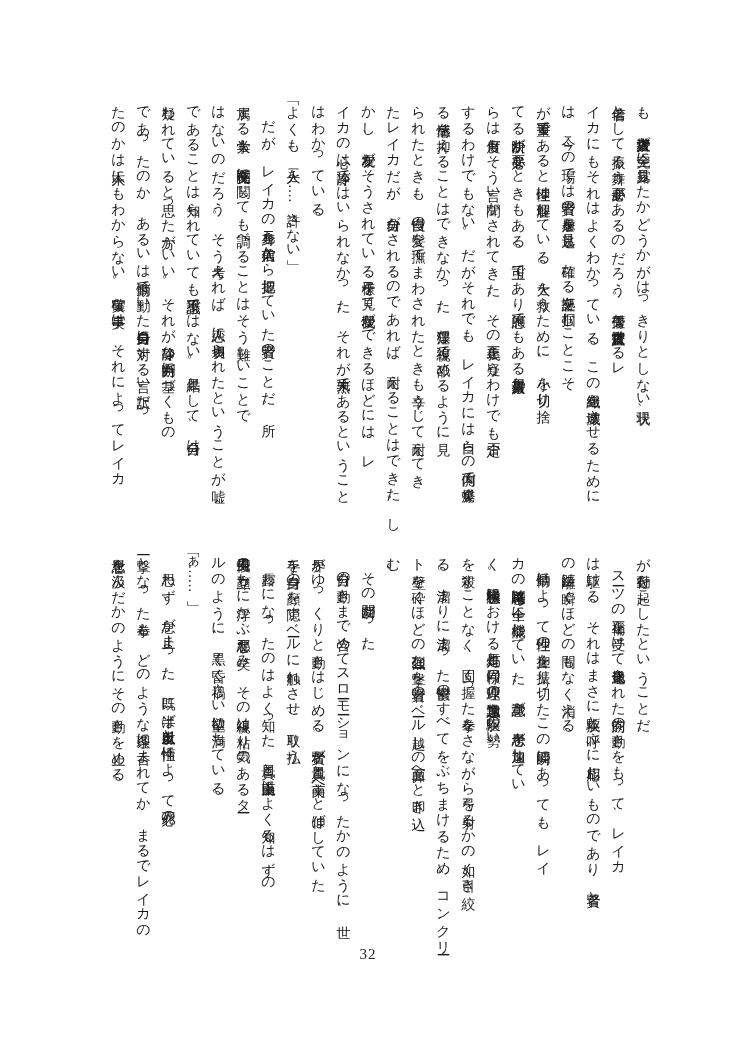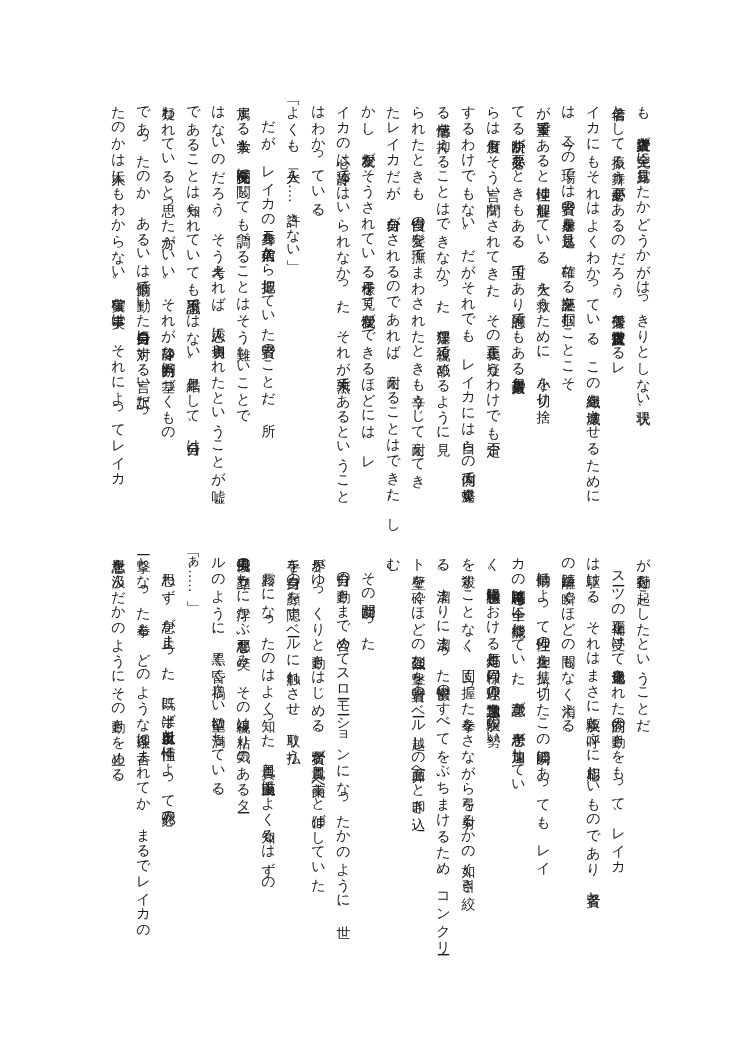--- a/index.html
+++ b/index.html
@@ -94,13 +94,14 @@
       <div class="tline">界がゆっくりと動きはじめる。賢者が風貴と美南へと伸ばしていた</div>
       <div class="tline">手を自身の顔を隠すベールに触れさせ、取り払う。</div>
       <div class="tline">　露わになったのはよく知った、風貴と美南以上によく知るはずの</div>
       <div class="tline">優男風の顔立ちに浮かぶ邪悪な笑み。その視線は粘り気のあるター</div>
       <div class="tline">ルのように、黒く昏く禍々しい欲望に満ちている。</div>
       <div class="tline">「ぁ……」</div>
       <div class="tline">　思わず、息が止まった。既に半ば以上反射と惰性によって必死の</div>
       <div class="tline">一撃となった拳も、どのような条理に呑まれてか、まるでレイカの</div>
       <div class="tline">意思を汲んだかのようにその動きを止める。</div>
     </div>
+  <div class="page-number">32</div>
 </div>
 
 </body></html>

